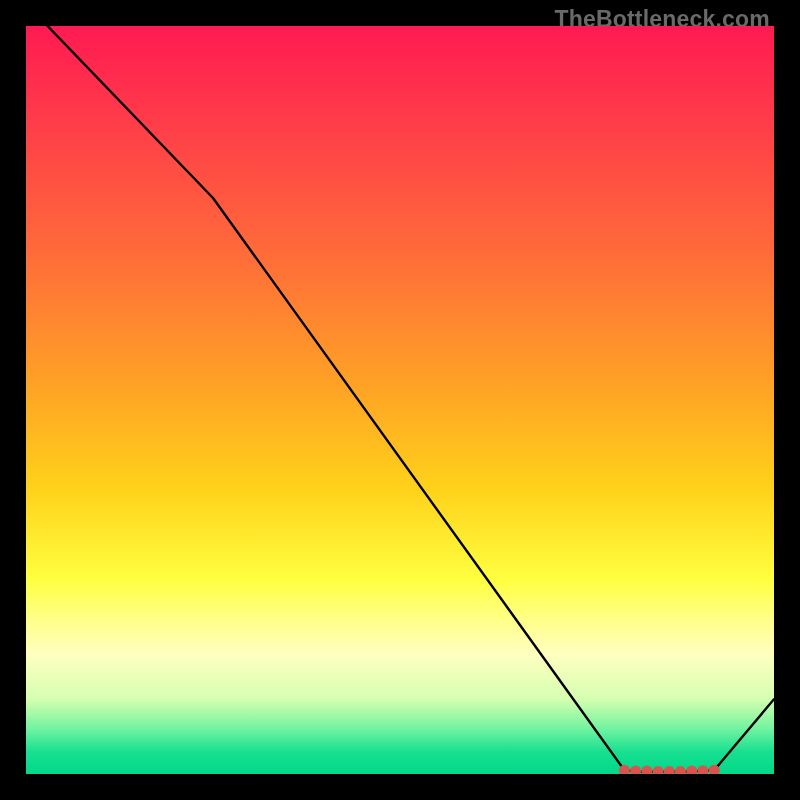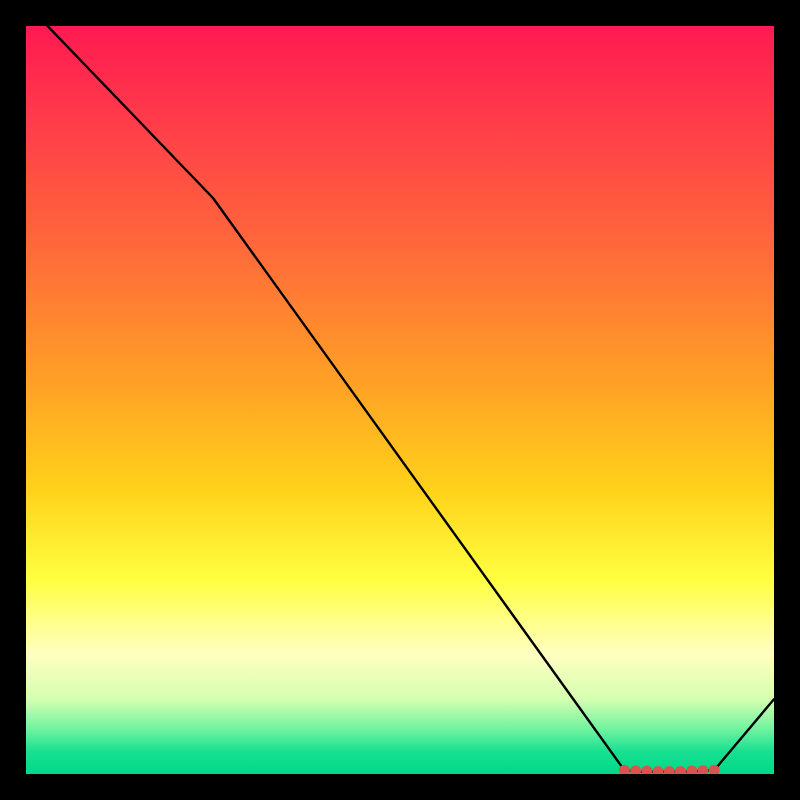--- a/index.html
+++ b/index.html
@@ -46,20 +46,21 @@
     left: 0;
     top: 0;
     width: 748px;
     height: 748px;
   }
 </style>
 </head>
 <body>
 
 <div class="frame">
+  <div class="watermark">TheBottleneck.com</div>
   <div class="plot">
     <svg class="svg-layer" viewBox="0 0 748 748" preserveAspectRatio="none">
       <path id="curve-path" fill="none" stroke="#000" stroke-width="2.4" stroke-linejoin="round" stroke-linecap="round" d="M0.00 -22.44 L187.00 172.04 L598.40 744.26 L613.36 745.76 L658.24 745.76 L688.16 744.26 L748.00 673.20 "></path>
       <g id="marker-group">
           <circle cx="598.40" cy="744.26" r="5.5" fill="#d9534f"></circle>
           <circle cx="609.62" cy="745.01" r="5.5" fill="#d9534f"></circle>
           <circle cx="620.84" cy="745.01" r="5.5" fill="#d9534f"></circle>
           <circle cx="632.06" cy="745.38" r="5.5" fill="#d9534f"></circle>
           <circle cx="643.28" cy="745.38" r="5.5" fill="#d9534f"></circle>
           <circle cx="654.50" cy="745.38" r="5.5" fill="#d9534f"></circle>

